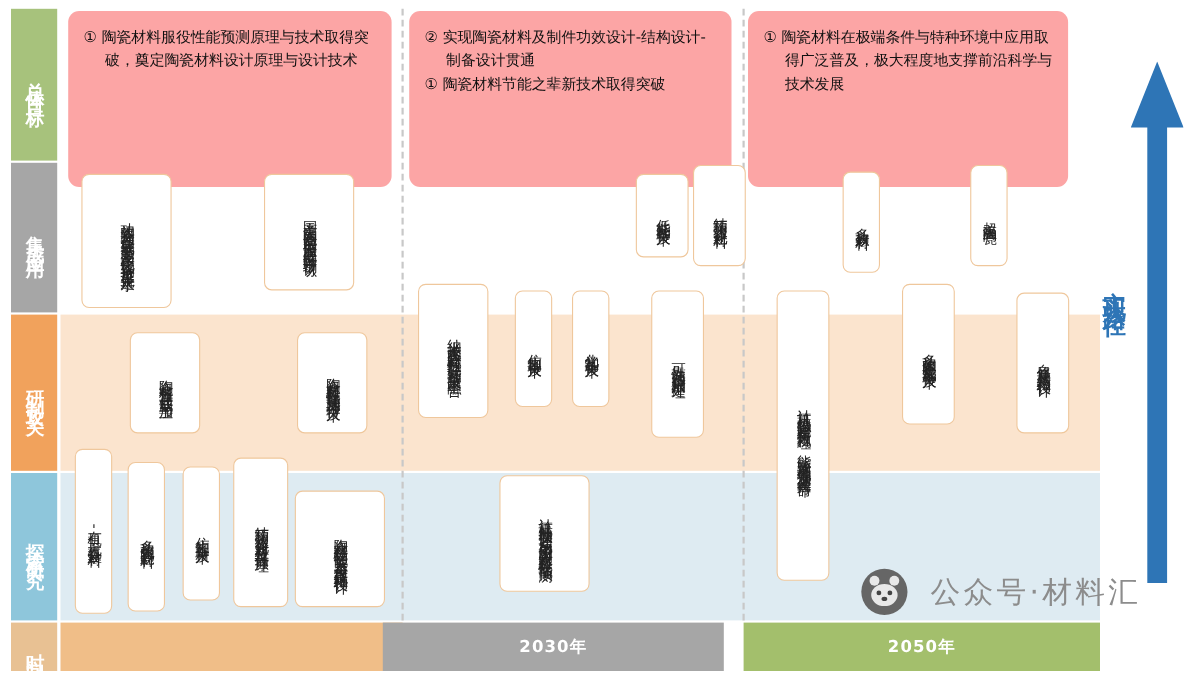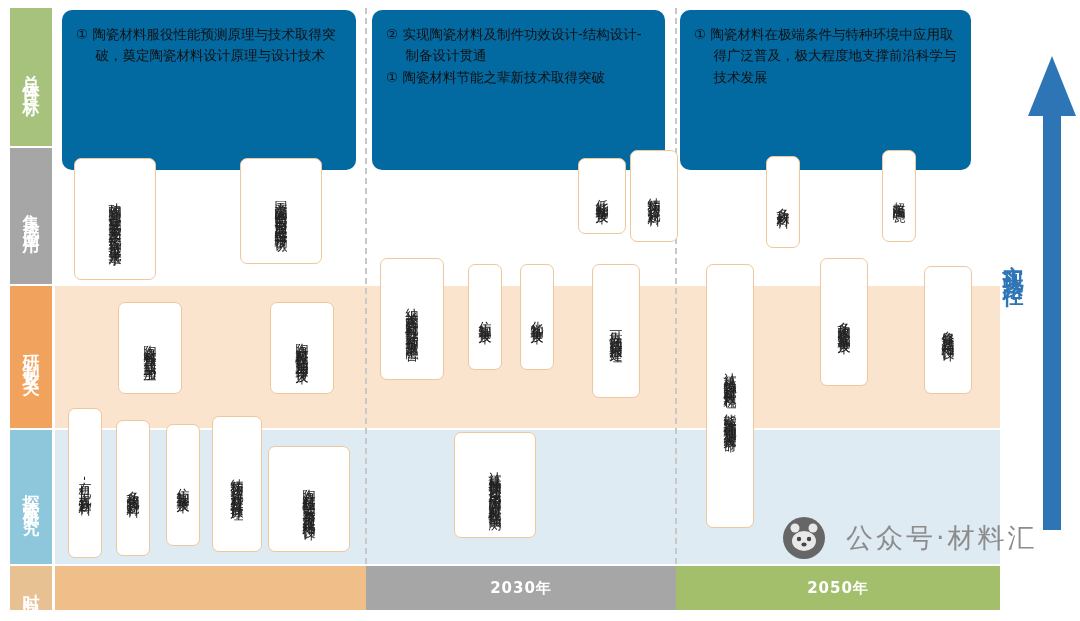--- a/index.html
+++ b/index.html
@@ -13,36 +13,36 @@
 
   
   .band{position:absolute;left:55px;width:945px;z-index:0;}
   .band-peach{top:286px;height:142px;background:#FBE4CE;}
   .band-blue{top:430px;height:134px;background:#DEEBF2;}
 
   
   .vsep{position:absolute;top:8px;height:556px;width:0;border-left:2px dashed #C8C8C8;z-index:1;}
 
   
-  .goal{position:absolute;top:10px;height:160px;background:#0369a1;border-radius:10px;
+  .goal{position:absolute;top:10px;height:160px;background:#fca5a5;border-radius:10px;
         box-sizing:border-box;padding:14px 14px;z-index:2;font-size:13.5px;line-height:1.58;color:#111;}
   .goal-line{text-indent:-1.45em;padding-left:1.45em;}
 
   
   .vbox{position:absolute;background:#fff;border:1px solid #EFC79C;border-radius:7px;
         display:flex;align-items:center;justify-content:center;box-sizing:border-box;
         padding:6px 5px;z-index:3;}
   .vbox span{display:block;height:100%;writing-mode:vertical-rl;text-orientation:mixed;
              font-size:13px;letter-spacing:2px;line-height:17px;color:#222;text-align:center;}
 
   
   .tseg{position:absolute;top:566px;height:44px;display:flex;align-items:center;justify-content:center;
         color:#fff;font-weight:700;font-size:15px;letter-spacing:1px;z-index:1;}
   .tseg-1{left:55px;width:311px;background:#F0BE88;}
-  .tseg-2{left:366px;width:310px;background:#A6A6A6;}
+  .tseg-2{left:348px;width:310px;background:#A6A6A6;}
   .tseg-3{left:676px;width:324px;background:#A3BF6C;}
 
   
   .path-label{position:absolute;left:1002px;top:248px;z-index:2;}
   .path-label span{writing-mode:vertical-rl;text-orientation:mixed;color:#2E75B6;font-weight:700;
                    font-size:21px;letter-spacing:7px;line-height:1;}
   .up-arrow{position:absolute;left:1028px;top:56px;z-index:1;}
 
   
   .watermark{position:absolute;left:782px;top:516px;display:flex;align-items:center;gap:20px;z-index:5;}

